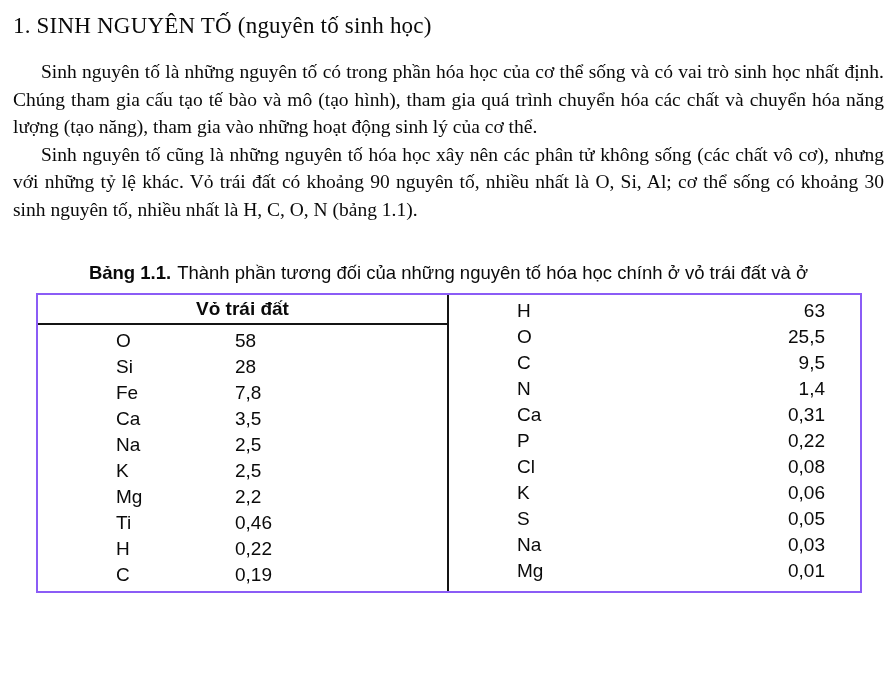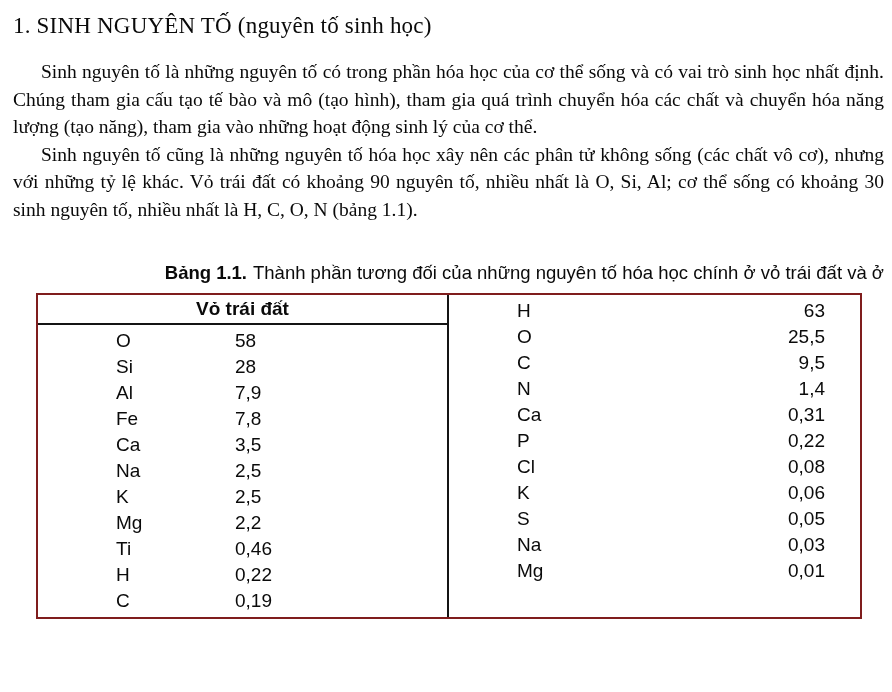--- a/index.html
+++ b/index.html
@@ -33,30 +33,30 @@
     line-height: 27.5px;
     text-align: justify;
     text-indent: 28px;
     margin: 0;
   }
   .para + .para { margin-top: 0; }
   .caption {
     font-family: "Liberation Sans", sans-serif;
     font-size: 18.5px;
     line-height: 27px;
-    text-align: right;
+    text-align: center;
     margin-top: 36px;
   }
   .caption b { margin-right: 6px; }
   .cap-line2 { display: block; }
   .data-table {
     margin: 7px 0 0 23px;
     width: 826px;
     box-sizing: border-box;
-    border: 2px solid #7f1d1d;
+    border: 2px solid #8b5cf6;
     display: flex;
     background: #fff;
   }
   .thalf { width: 50%; box-sizing: border-box; }
   .thalf.left { border-right: 2px solid #141414; }
   .thead {
     height: 28px;
     line-height: 28px;
     border-bottom: 2px solid #141414;
     font-family: "Liberation Sans", sans-serif;
@@ -96,24 +96,20 @@
     <div class="thalf left">
       <div class="thead">Vỏ trái đất</div>
       <div class="tbody">
           <div class="trow">
             <span class="sym">O</span>
             <span class="val">58</span>
           </div>
           <div class="trow">
             <span class="sym">Si</span>
             <span class="val">28</span>
-          </div>
-          <div class="trow">
-            <span class="sym">Al</span>
-            <span class="val">7,9</span>
           </div>
           <div class="trow">
             <span class="sym">Fe</span>
             <span class="val">7,8</span>
           </div>
           <div class="trow">
             <span class="sym">Ca</span>
             <span class="val">3,5</span>
           </div>
           <div class="trow">

